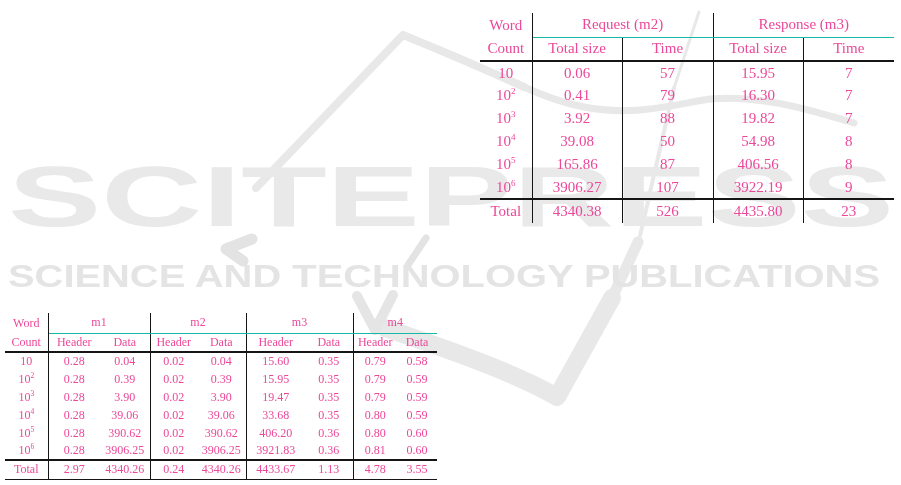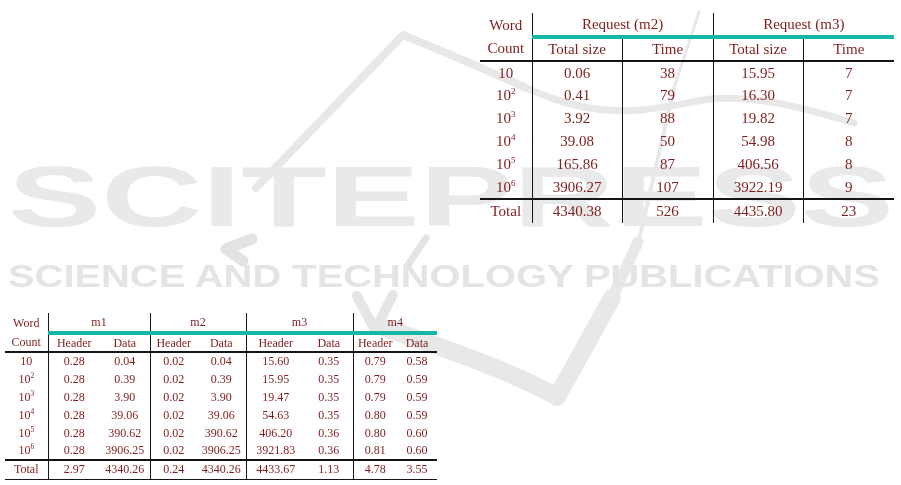--- a/index.html
+++ b/index.html
@@ -3,25 +3,25 @@
 <meta charset="utf-8">
 <style>
   html,body{margin:0;padding:0;}
   body{width:901px;height:485px;background:#ffffff;overflow:hidden;position:relative;
        font-family:"Liberation Serif", serif;}
   
   .wm{position:absolute;left:0;top:0;z-index:0;}
   .wm text{font-family:"Liberation Sans", sans-serif;font-weight:bold;}
   
   table.doc{position:absolute;z-index:2;border-collapse:collapse;table-layout:fixed;
-            background:transparent;color:#7f1d1d;}
+            background:transparent;color:#ec4899;}
   table.doc td{text-align:center;vertical-align:middle;padding:0;white-space:nowrap;
                overflow:hidden;}
   .bR{border-right:1.5px solid #151515;}
-  .uThin{border-bottom:4px solid #14b8a6;}   
+  .uThin{border-bottom:1px solid #14b8a6;}   
   .uThick{border-bottom:2.5px solid #151515;margin-top:19px;} 
   .uBot{border-bottom:1.5px solid #151515;}   
   
   .t1{left:480px;top:13px;width:414px;font-size:15px;}
   .t1 tr{height:23px;}
   .t1 tr.h1,.t1 tr.h2,.t1 tr.tot{height:24px;}
   .t1 sup{font-size:9px;line-height:0;}
   
   .t2{left:5px;top:313px;width:432px;font-size:12px;}
   .t2 tr{height:18px;}
@@ -53,33 +53,33 @@
     <col style="width:52px">
       <col style="width:90px">
       <col style="width:91px">
     <col style="width:90px">
       <col style="width:91px">
   </colgroup>
   <tbody>
       <tr class="h1">
     <td class="bR">Word</td>
     <td class="bR uThin" colspan="2">Request (m2)</td>
-    <td class="uThin" colspan="2">Request (m3)</td>
+    <td class="uThin" colspan="2">Response (m3)</td>
   </tr>
   <tr class="h2">
     <td class="bR uThick">Count</td>
     <td class="bR uThick">Total size</td>
     <td class="bR uThick">Time</td>
     <td class="bR uThick">Total size</td>
     <td class="uThick">Time</td>
   </tr>
   <tr>
     <td class="bR"><span>10</span><sup></sup></td>
     <td class="bR">0.06</td>
-    <td class="bR">38</td>
+    <td class="bR">57</td>
     <td class="bR">15.95</td>
     <td>7</td>
   </tr>
   <tr>
     <td class="bR"><span>10</span><sup>2</sup></td>
     <td class="bR">0.41</td>
     <td class="bR">79</td>
     <td class="bR">16.30</td>
     <td>7</td>
   </tr>
@@ -184,21 +184,21 @@
     <td class="bR">0.35</td>
     <td>0.79</td>
     <td>0.59</td>
   </tr>
   <tr>
     <td class="bR"><span>10</span><sup>4</sup></td>
     <td>0.28</td>
     <td class="bR">39.06</td>
     <td>0.02</td>
     <td class="bR">39.06</td>
-    <td>54.63</td>
+    <td>33.68</td>
     <td class="bR">0.35</td>
     <td>0.80</td>
     <td>0.59</td>
   </tr>
   <tr>
     <td class="bR"><span>10</span><sup>5</sup></td>
     <td>0.28</td>
     <td class="bR">390.62</td>
     <td>0.02</td>
     <td class="bR">390.62</td>

